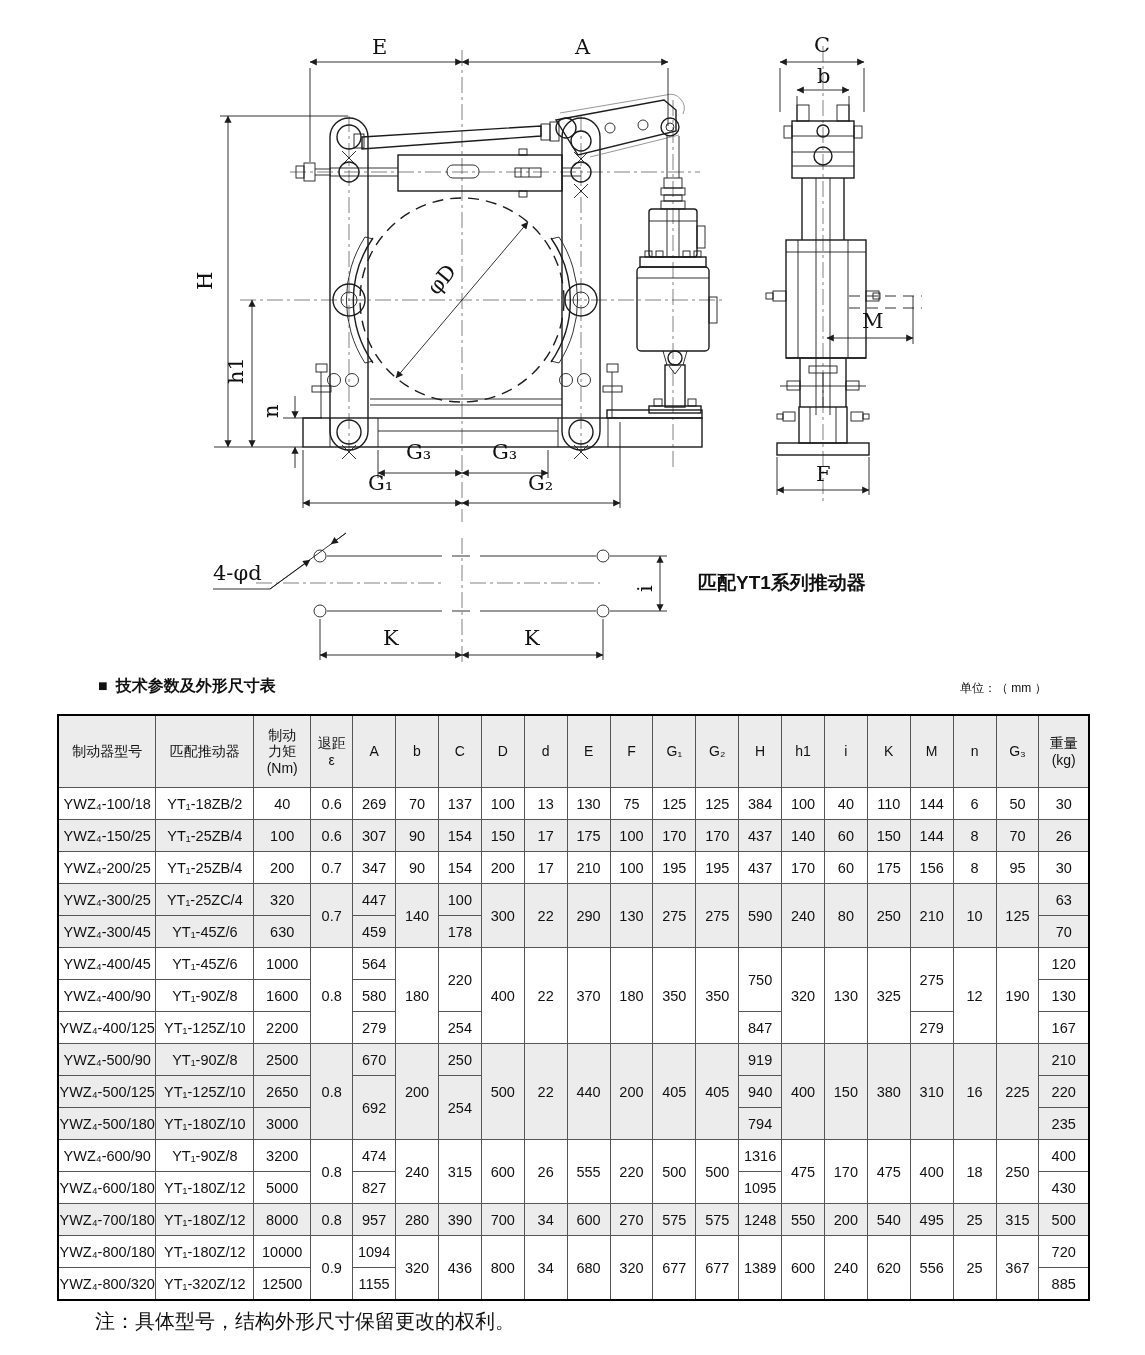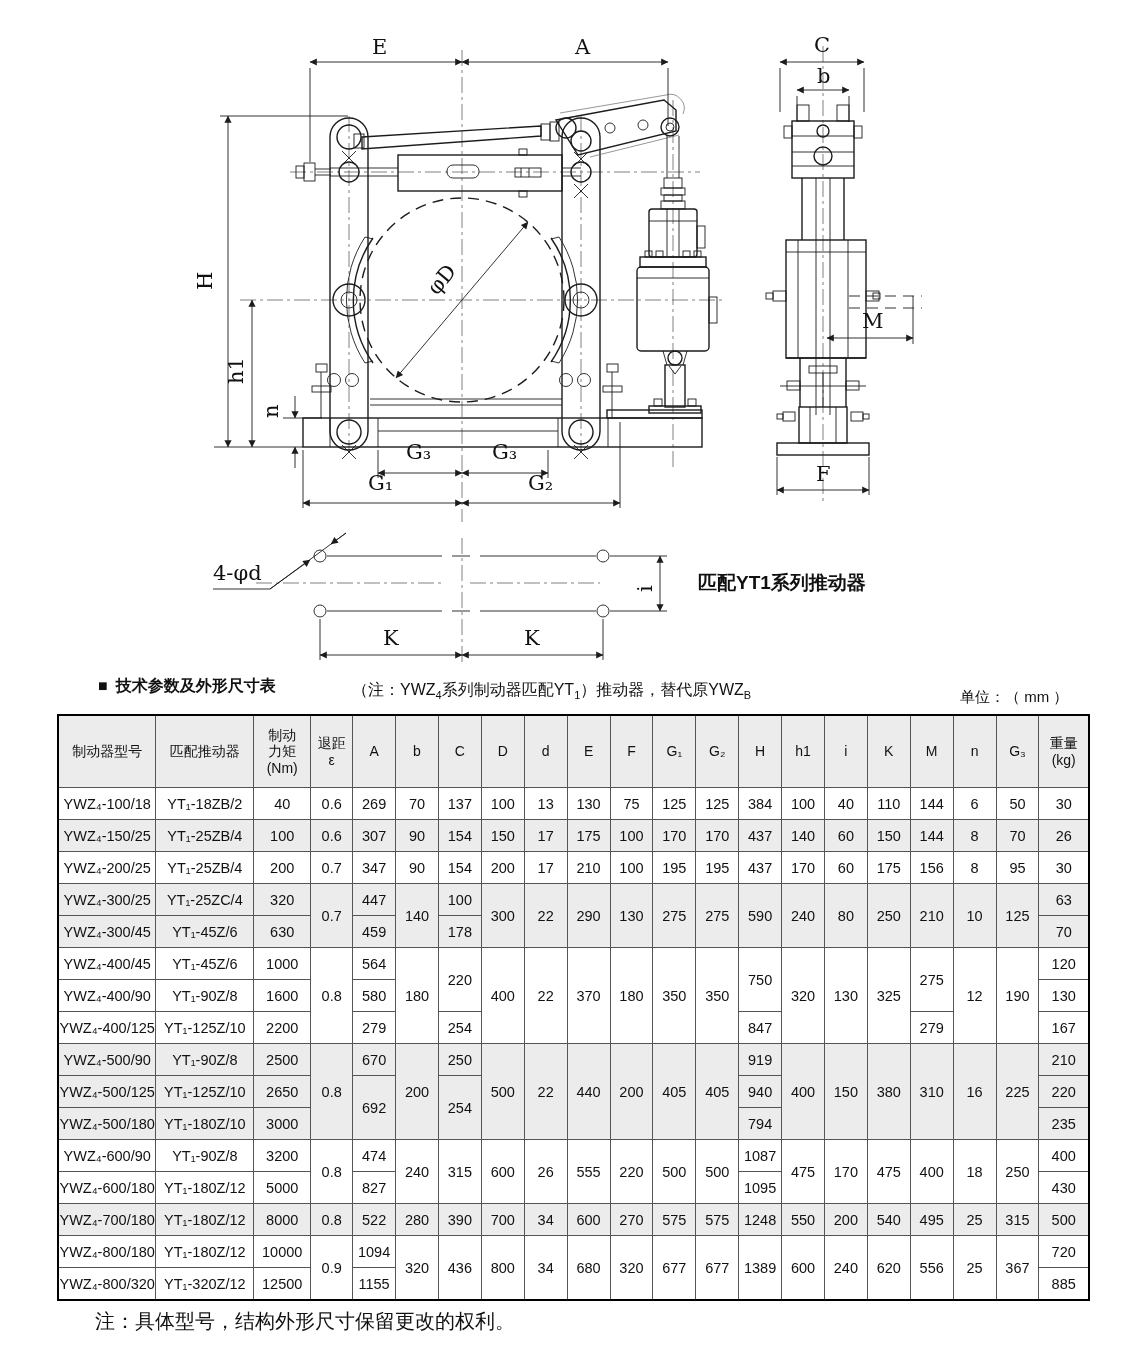--- a/index.html
+++ b/index.html
@@ -13,21 +13,21 @@
   .cl{fill:none;stroke:#4a4a4a;stroke-width:0.7;stroke-dasharray:16 4 3 4;}
   .dash{stroke-dasharray:11 7;}
   .ghost{fill:none;stroke:#6a6a6a;stroke-width:0.7;}
   .dlabel{font-family:"DejaVu Serif",serif;font-size:21px;fill:#111;}
   .clabel{font-family:"Liberation Sans",sans-serif;font-size:19px;font-weight:600;fill:#111;}
   
   #titlebar{position:absolute;left:0;top:674px;width:1145px;height:34px;}
   .t-main{position:absolute;left:82px;top:2px;font-size:16px;font-weight:bold;margin-left:16px;}
   .t-note{position:absolute;left:352px;top:6px;font-size:16px;}
   .t-note sub{font-size:11px;}
-  .t-unit{position:absolute;left:960px;top:6px;font-size:15px;margin-top:8px;}
+  .t-unit{position:absolute;left:960px;top:6px;font-size:12px;}
   
   #specwrap{position:absolute;left:57px;top:714px;width:1033px;}
   table{border-collapse:collapse;table-layout:fixed;width:1033px;border:2px solid #000;}
   th,td{border:1px solid #555;text-align:center;vertical-align:middle;padding:0;
         overflow:hidden;}
   th{height:71px;background:#ececec;font-weight:normal;font-size:14px;
      white-space:pre-line;line-height:1.18;}
   td{height:31px;font-size:14.5px;}
   tr.shade td{background:#ececec;}
   
@@ -304,21 +304,20 @@
 
     <line class="dim" x1="660" y1="556" x2="660" y2="611" marker-start="url(#arr)" marker-end="url(#arr)"></line>
     <text class="dlabel" transform="translate(652,592) rotate(-90)">i</text>
 
     <text class="clabel" x="698" y="589">匹配YT1系列推动器</text>
   </g>
 </svg>
 
 <div id="titlebar">
   <span class="t-main"><span>■</span><span style="margin-left:8px;">技术参数及外形尺寸表</span></span>
-  <span class="t-note"><span>（注：YWZ</span><sub>4</sub><span>系列制动器匹配YT</span><sub>1</sub><span>）推动器，替代原YWZ</span><sub>B</sub></span>
   <span class="t-unit">单位：（ mm ）</span>
 </div>
 
 <div id="specwrap">
   <table id="spec">
         <colgroup>
           <col style="width: 9.49%;">
           <col style="width: 9.49%;">
           <col style="width: 5.52%;">
           <col style="width: 4.07%;">
@@ -556,21 +555,21 @@
             <td rowspan="2">0.8</td>
             <td>474</td>
             <td rowspan="2">240</td>
             <td rowspan="2">315</td>
             <td rowspan="2">600</td>
             <td rowspan="2">26</td>
             <td rowspan="2">555</td>
             <td rowspan="2">220</td>
             <td rowspan="2">500</td>
             <td rowspan="2">500</td>
-            <td>1087</td>
+            <td>1316</td>
             <td rowspan="2">475</td>
             <td rowspan="2">170</td>
             <td rowspan="2">475</td>
             <td rowspan="2">400</td>
             <td rowspan="2">18</td>
             <td rowspan="2">250</td>
             <td>400</td>
           </tr>
           <tr>
             <td>YWZ₄-600/180</td>
@@ -578,21 +577,21 @@
             <td>5000</td>
             <td>827</td>
             <td>1095</td>
             <td>430</td>
           </tr>
           <tr class="shade">
             <td>YWZ₄-700/180</td>
             <td>YT₁-180Z/12</td>
             <td>8000</td>
             <td>0.8</td>
-            <td>522</td>
+            <td>957</td>
             <td>280</td>
             <td>390</td>
             <td>700</td>
             <td>34</td>
             <td>600</td>
             <td>270</td>
             <td>575</td>
             <td>575</td>
             <td>1248</td>
             <td>550</td>

